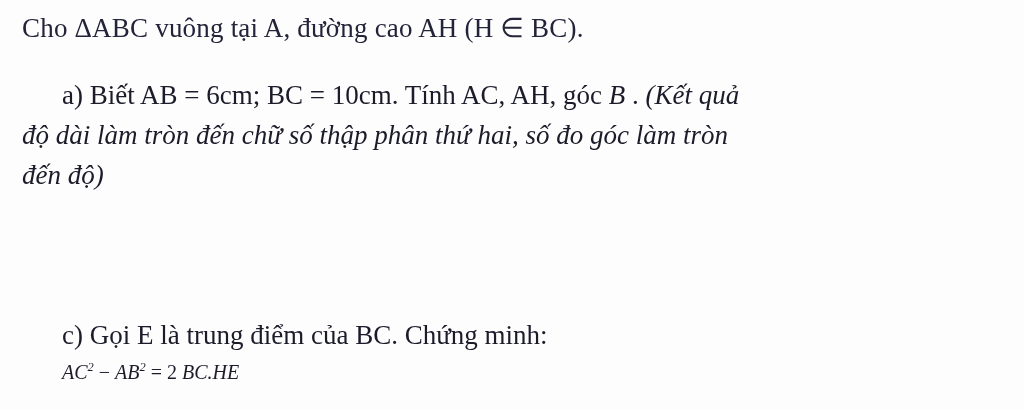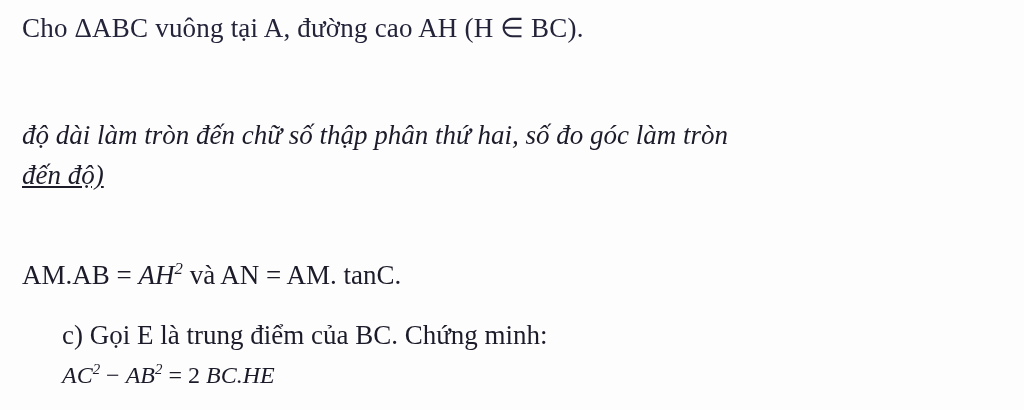--- a/index.html
+++ b/index.html
@@ -35,67 +35,68 @@
     letter-spacing: 0.2px;
   }
   .blk {
     position: absolute;
     left: 62px;
     font-size: 27px;
     line-height: 1.28;
   }
   .a-line1 { top: 78px; }
   .a-line2 { top: 118px; left: 22px; text-align: center; }
-  .a-line3 { top: 158px; left: 22px; text-decoration: underline; }
+  .a-line3 { top: 158px; left: 22px; }
   .b-line1 { top: 218px; }
   .b-line2 { top: 258px; left: 22px; }
   .c-line1 { top: 318px; }
   .c-line2 { top: 360px; left: 62px; }
 
   .ital {
     font-style: italic;
   }
   .mathital {
     font-style: italic;
     font-family: "Liberation Serif", serif;
   }
   .sup {
     font-size: 0.62em;
     vertical-align: super;
     font-style: italic;
   }
   .eq {
-    font-size: 24px;
+    font-size: 20px;
   }
   .seg { display: inline; }
 </style>
 </head>
 <body>
 
 <div class="page">
 
   <div class="line intro">
     <span>Cho ΔABC vuông tại A, đường cao AH (H ∈ BC).</span>
   </div>
 
+  <div class="blk a-line1">
+    <span class="seg">a)  Biết AB = 6cm; BC = 10cm. Tính AC, AH, góc</span>
+    <span class="mathital seg">B</span>
+    <span class="seg">.</span>
+    <span class="ital seg">(Kết quả</span>
+  </div>
 
   <div class="blk a-line2 ital">
     <span>độ dài làm tròn đến chữ số thập phân thứ hai, số đo góc làm tròn</span>
   </div>
 
   <div class="blk a-line3 ital">
     <span>đến độ)</span>
   </div>
 
 
-  <div class="blk b-line2">
-    <span class="seg">AM.AB = </span>
-    <span class="mathital seg">AH</span><span class="sup">2</span>
-    <span class="seg"> và  AN = AM. tanC.</span>
-  </div>
 
   <div class="blk c-line1">
     <span>c) Gọi E là trung điểm của BC. Chứng minh:</span>
   </div>
 
   <div class="blk c-line2 eq">
     <span class="mathital seg">AC</span><span class="sup">2</span><span class="seg"> − </span><span class="mathital seg">AB</span><span class="sup">2</span><span class="seg"> = 2 </span><span class="mathital seg">BC</span><span class="mathital seg">.HE</span>
   </div>
 
 </div>

